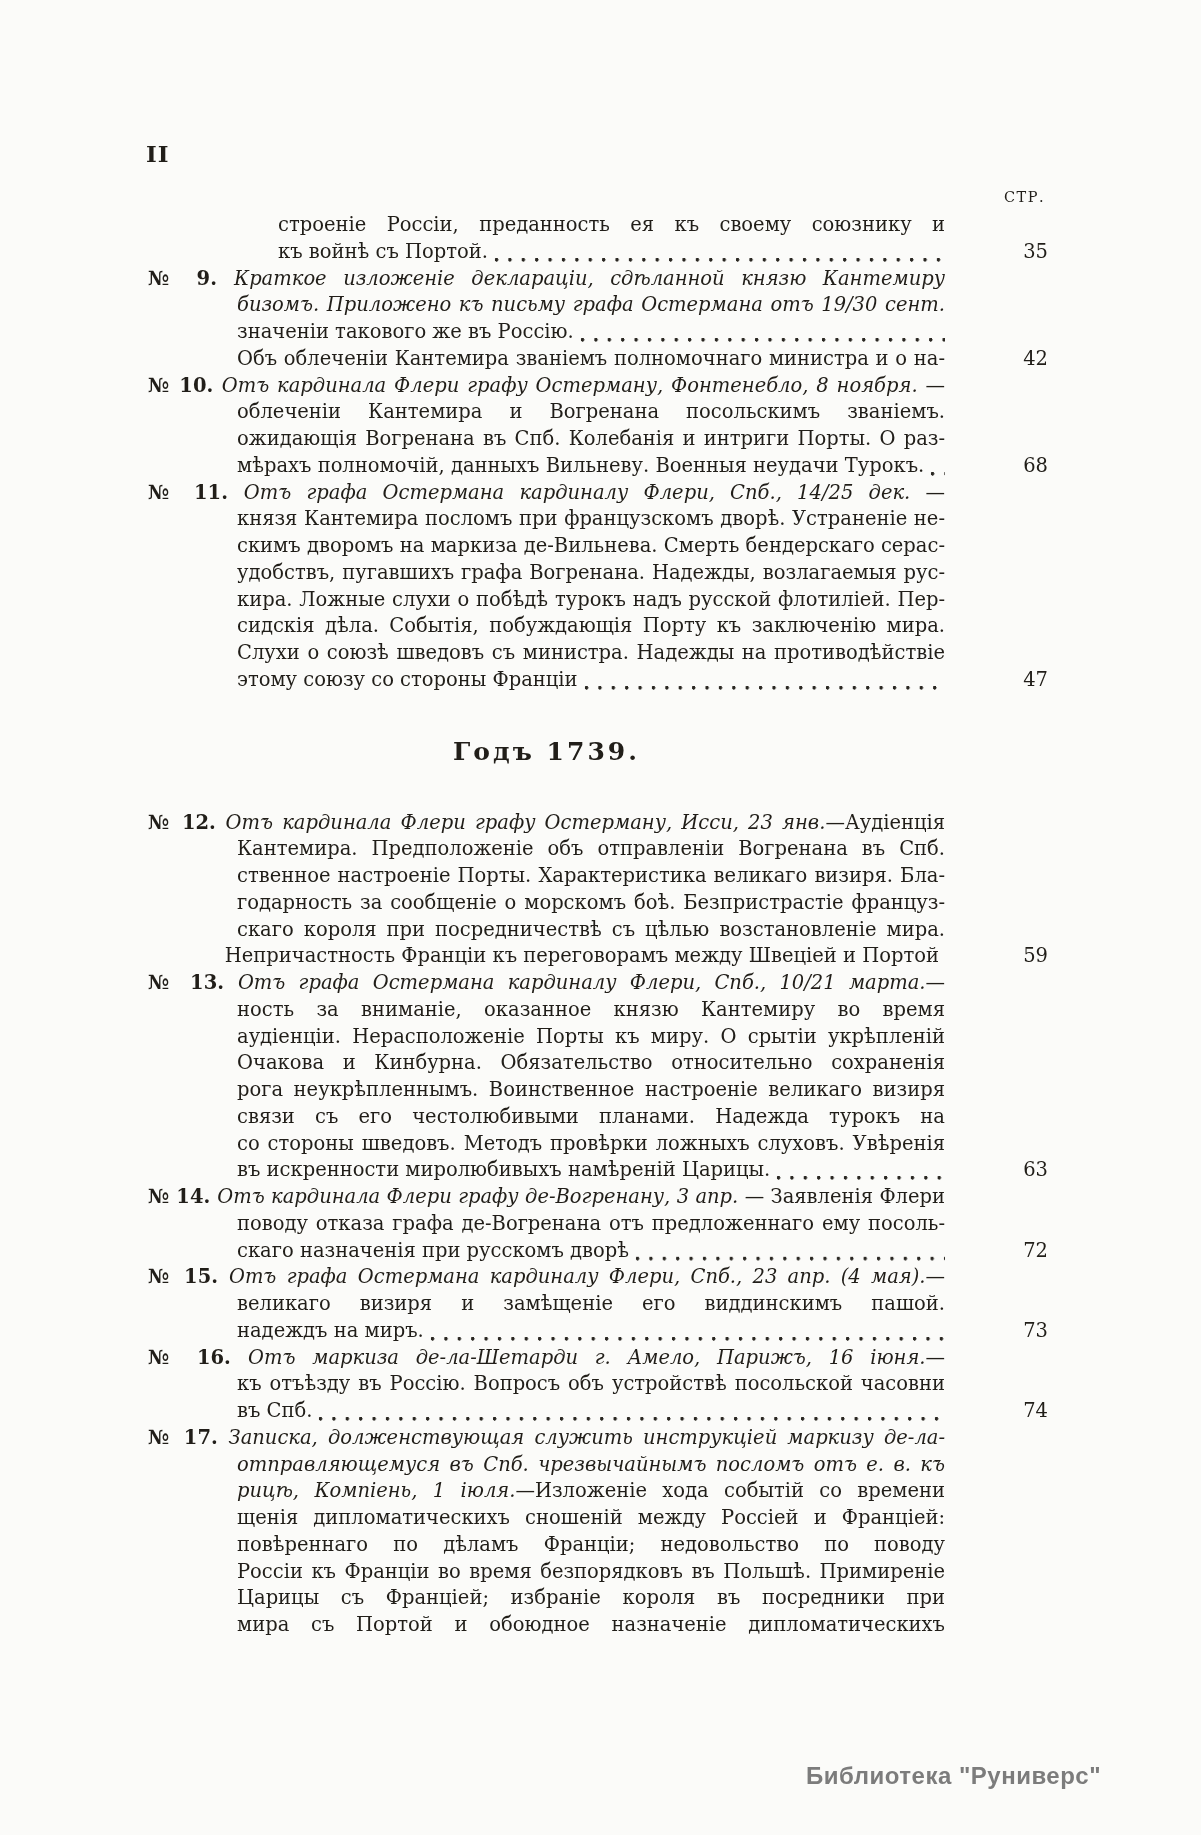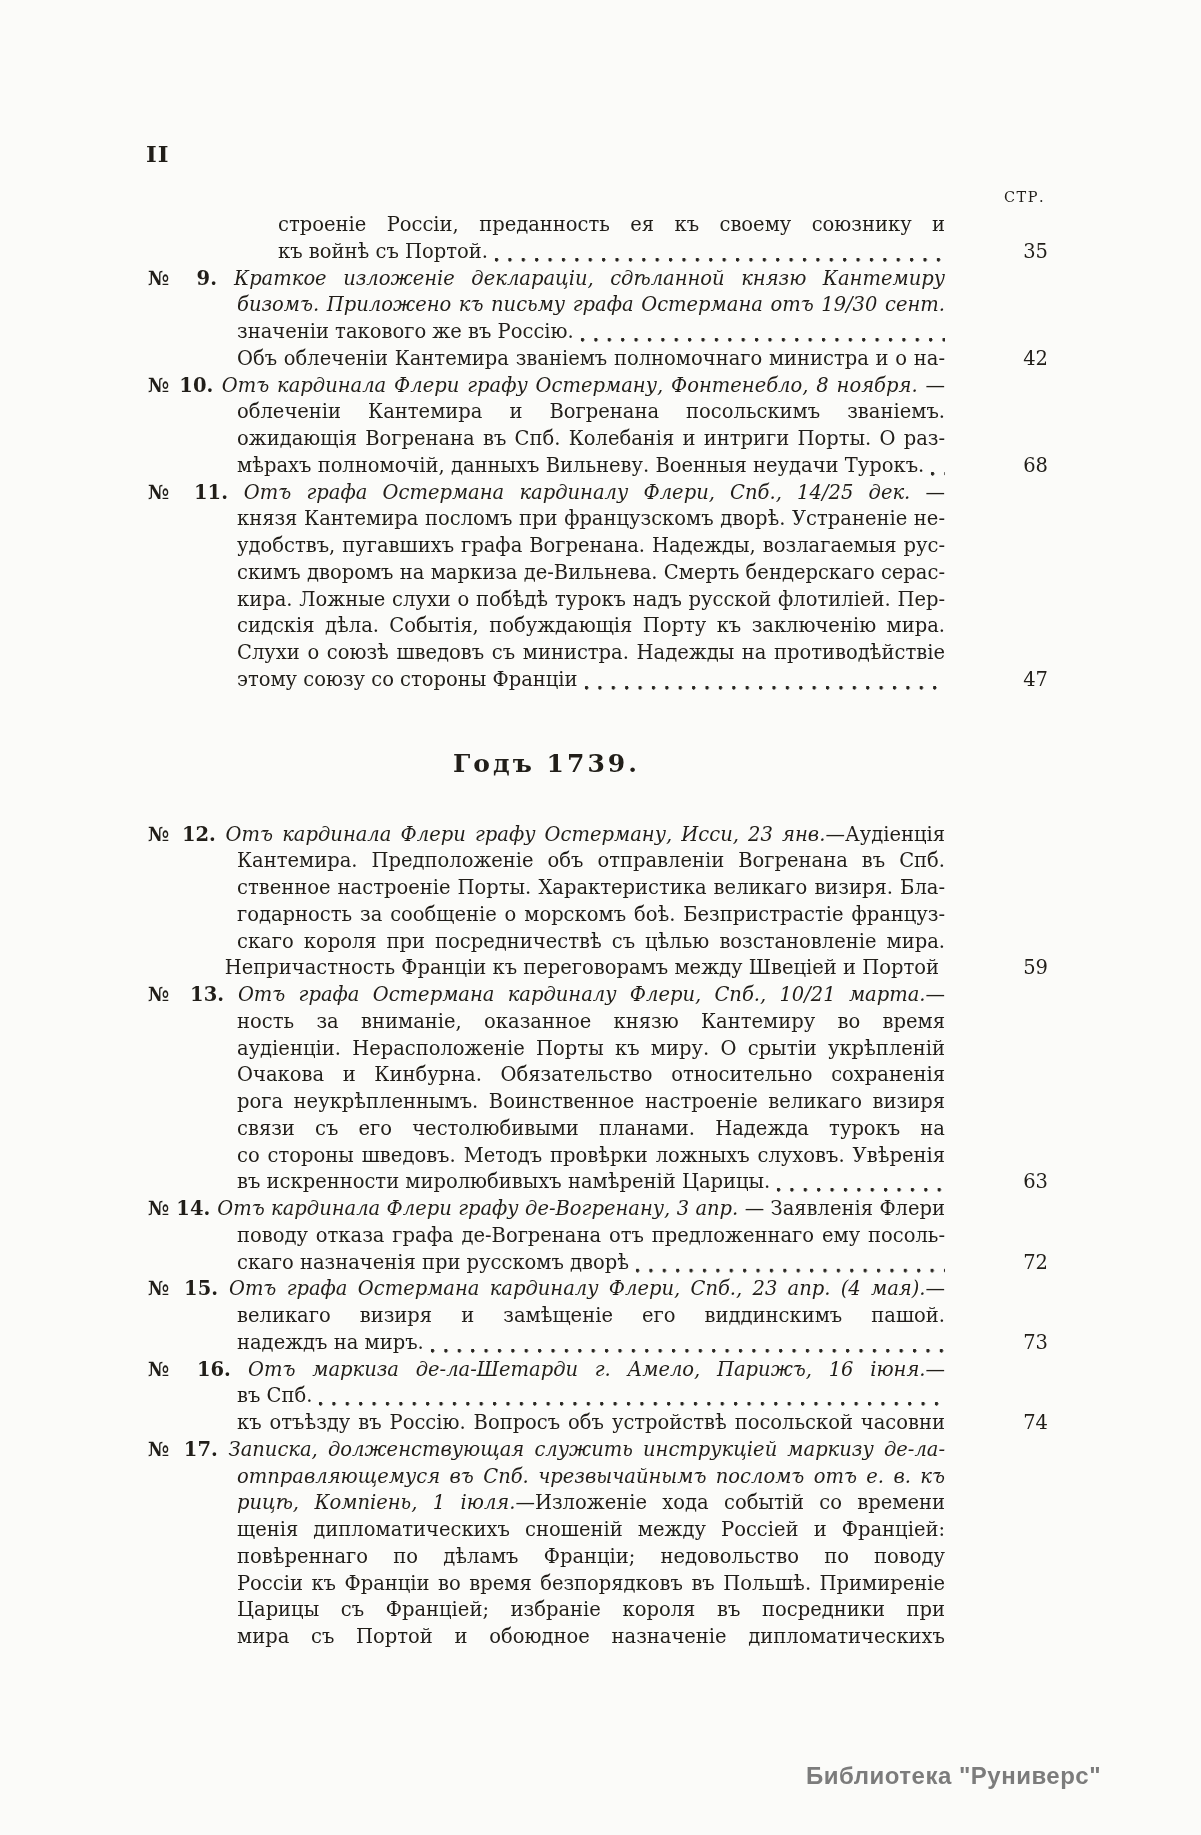--- a/index.html
+++ b/index.html
@@ -19,21 +19,21 @@
   .flexline{display:flex;text-align:left;text-align-last:auto;justify-content:flex-end;}
   .flexline .txt{white-space:nowrap;flex:0 0 auto;}
   .dots{flex:1 1 auto;margin-left:6px;
     background-image:radial-gradient(circle at 2.5px 77%, #2a2722 1.6px, rgba(0,0,0,0) 2.05px);
     background-size:13.4px 26.75px;background-repeat:repeat-x;}
   .dots.empty{background:none;}
   .it{font-style:italic;}
   .rm{font-style:normal;}
   .num{font-weight:bold;font-style:normal;}
   .pagenum{position:absolute;right:-103px;bottom:0;width:95px;text-align:right;height:26.75px;line-height:26.75px;}
-  .year-heading{margin-top:52px;height:36px;line-height:36px;text-align:center;font-size:25px;font-weight:bold;letter-spacing:3px;}
+  .year-heading{margin-top:40px;height:36px;line-height:36px;text-align:center;font-size:25px;font-weight:bold;letter-spacing:3px;}
   #g2{margin-top:40px;}
   .watermark{position:absolute;left:806px;top:1762px;font-family:"Liberation Sans", sans-serif;
     font-weight:bold;font-size:24px;color:#7c7c7c;letter-spacing:0.5px;}
 </style>
 </head>
 <body>
 
 <div class="page">
   <div class="folio">II</div>
   <div class="colhdr">СТР.</div>
@@ -64,22 +64,22 @@
           <div class="line ind-cont"><span class="txt"><span class="rm">ожидающія Вогренана въ Спб. Колебанія и интриги Порты. О раз-</span></span></div>
           <div class="line ind-cont flexline">
             <span class="txt"><span class="rm">мѣрахъ полномочій, данныхъ Вильневу. Военныя неудачи Турокъ.</span></span>
             <span class="dots"></span>
           </div>
           <span class="pagenum">68</span>
         </div>
         <div class="entry">
           <div class="line ind-none"><span class="txt"><span class="num">№ 11. </span><span class="it">Отъ графа Остермана кардиналу Флери, Спб., 14/25 дек.</span><span class="rm"> — Назначеніе</span></span></div>
           <div class="line ind-cont"><span class="txt"><span class="rm">князя Кантемира посломъ при французскомъ дворѣ. Устраненіе не-</span></span></div>
+          <div class="line ind-cont"><span class="txt"><span class="rm">скимъ дворомъ на маркиза де-Вильнева. Смерть бендерскаго серас-</span></span></div>
           <div class="line ind-cont"><span class="txt"><span class="rm">удобствъ, пугавшихъ графа Вогренана. Надежды, возлагаемыя рус-</span></span></div>
-          <div class="line ind-cont"><span class="txt"><span class="rm">скимъ дворомъ на маркиза де-Вильнева. Смерть бендерскаго серас-</span></span></div>
           <div class="line ind-cont"><span class="txt"><span class="rm">кира. Ложные слухи о побѣдѣ турокъ надъ русской флотиліей. Пер-</span></span></div>
           <div class="line ind-cont"><span class="txt"><span class="rm">сидскія дѣла. Событія, побуждающія Порту къ заключенію мира.</span></span></div>
           <div class="line ind-cont"><span class="txt"><span class="rm">Слухи о союзѣ шведовъ съ министра. Надежды на противодѣйствіе</span></span></div>
           <div class="line ind-cont flexline">
             <span class="txt"><span class="rm">этому союзу со стороны Франціи</span></span>
             <span class="dots"></span>
           </div>
           <span class="pagenum">47</span>
         </div>
       </div>
@@ -124,25 +124,25 @@
           <div class="line ind-none"><span class="txt"><span class="num">№ 15. </span><span class="it">Отъ графа Остермана кардиналу Флери, Спб., 23 апр. (4 мая).</span><span class="rm">—Опала</span></span></div>
           <div class="line ind-cont"><span class="txt"><span class="rm">великаго визиря и замѣщеніе его виддинскимъ пашой. Возобновленіе</span></span></div>
           <div class="line ind-cont flexline">
             <span class="txt"><span class="rm">надеждъ на миръ.</span></span>
             <span class="dots"></span>
           </div>
           <span class="pagenum">73</span>
         </div>
         <div class="entry">
           <div class="line ind-none"><span class="txt"><span class="num">№ 16. </span><span class="it">Отъ маркиза де-ла-Шетарди г. Амело, Парижъ, 16 іюня.</span><span class="rm">—Приготовленія</span></span></div>
+          <div class="line ind-cont"><span class="txt"><span class="rm">къ отъѣзду въ Россію. Вопросъ объ устройствѣ посольской часовни</span></span></div>
           <div class="line ind-cont flexline">
             <span class="txt"><span class="rm">въ Спб.</span></span>
             <span class="dots"></span>
           </div>
-          <div class="line ind-cont"><span class="txt"><span class="rm">къ отъѣзду въ Россію. Вопросъ объ устройствѣ посольской часовни</span></span></div>
           <span class="pagenum">74</span>
         </div>
         <div class="entry">
           <div class="line ind-none"><span class="txt"><span class="num">№ 17. </span><span class="it">Записка, долженствующая служить инструкціей маркизу де-ла-Шетарди,</span></span></div>
           <div class="line ind-cont"><span class="txt"><span class="it">отправляющемуся въ Спб. чрезвычайнымъ посломъ отъ е. в. къ Ца-</span></span></div>
           <div class="line ind-cont"><span class="txt"><span class="it">рицѣ, Компіень, 1 іюля.</span><span class="rm">—Изложеніе хода событій со времени прекра-</span></span></div>
           <div class="line ind-cont"><span class="txt"><span class="rm">щенія дипломатическихъ сношеній между Россіей и Франціей: отзывъ</span></span></div>
           <div class="line ind-cont"><span class="txt"><span class="rm">повѣреннаго по дѣламъ Франціи; недовольство по поводу отношеній</span></span></div>
           <div class="line ind-cont"><span class="txt"><span class="rm">Россіи къ Франціи во время безпорядковъ въ Польшѣ. Примиреніе</span></span></div>
           <div class="line ind-cont"><span class="txt"><span class="rm">Царицы съ Франціей; избраніе короля въ посредники при заключеніи</span></span></div>

